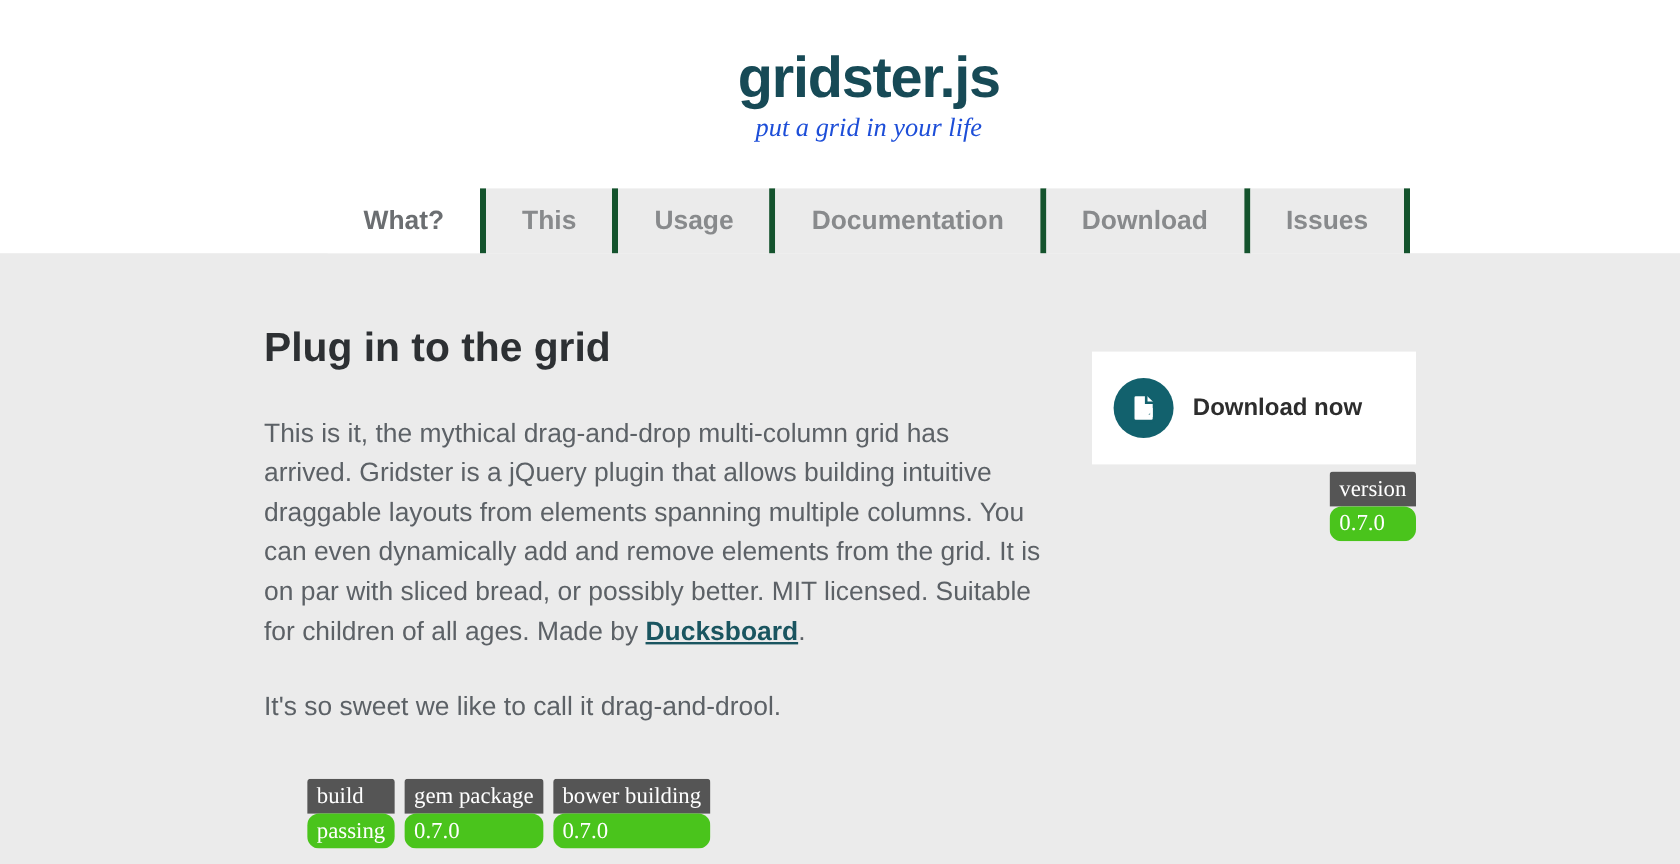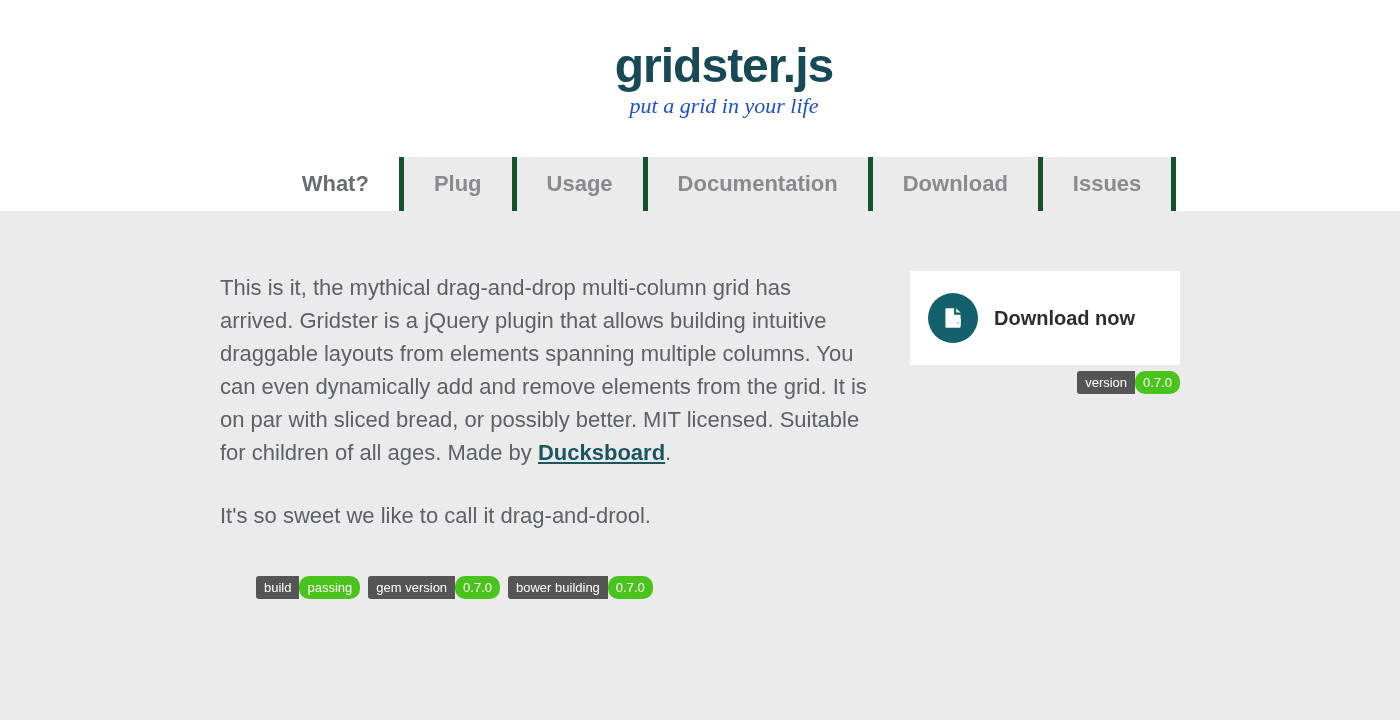--- a/index.html
+++ b/index.html
@@ -76,21 +76,21 @@
     font-weight: 700;
     cursor: pointer;
   }
   .download-card {
     background: #fff;
     padding: 22px 18px;
     display: flex;
     align-items: center;
     gap: 16px;
     cursor: pointer;
-    margin-top: 0;
+    margin-top: 22px;
   }
   .zip-icon {
     width: 50px; height: 50px;
     border-radius: 50%;
     background: #12616d;
     display: flex;
     align-items: center;
     justify-content: center;
     color: #fff;
   }
@@ -99,25 +99,26 @@
     font-size: 20px;
     color: #2d2d2d;
   }
   .version-badge-wrap {
     display: flex;
     justify-content: flex-end;
     margin-top: 6px;
   }
   .badge {
     display: inline-flex;
-    font-size: 13px;
-    font-family: Liberation Sans, sans-serif;
+    font-size: 19px;
+    font-family: Liberation Serif, serif;
     line-height: 1;
     border-radius: 3px;
     overflow: hidden;
+    flex-direction: column;
   }
   .badge .b-left {
     background: #555;
     color: #fff;
     padding: 5px 8px;
   }
   .badge .b-right {
     color: #fff;
     padding: 5px 8px;
     border-radius: 10px;
@@ -131,42 +132,43 @@
   }
 </style>
 </head>
 <body>
 
 <div class="header">
   <div class="logo-title">gridster.js</div>
   <div class="tagline">put a grid in your life</div>
   <div class="nav" id="nav">
       <div class="nav-tab active">What?</div>
-      <div class="nav-tab">Plug</div>
+      <div class="nav-tab">This</div>
       <div class="nav-tab">Usage</div>
       <div class="nav-tab">Documentation</div>
       <div class="nav-tab">Download</div>
       <div class="nav-tab">Issues</div>
     </div>
 </div>
 
 <div class="main">
   <div class="col-left">
+    <h1 class="section-title">Plug in to the grid</h1>
     <p class="para">
       <span>This is it, the mythical drag-and-drop multi-column grid has arrived. Gridster is a jQuery plugin that allows building intuitive draggable layouts from elements spanning multiple columns. You can even dynamically add and remove elements from the grid. It is on par with sliced bread, or possibly better. MIT licensed. Suitable for children of all ages. Made by </span><a class="link">Ducksboard</a><span>.</span>
     </p>
     <p class="para">It's so sweet we like to call it drag-and-drool.</p>
 
     <div class="badges-row" id="badges">
         <span class="badge">
           <span class="b-left">build</span>
           <span class="b-right b-green">passing</span>
         </span>
         <span class="badge">
-          <span class="b-left">gem version</span>
+          <span class="b-left">gem package</span>
           <span class="b-right b-green">0.7.0</span>
         </span>
         <span class="badge">
           <span class="b-left">bower building</span>
           <span class="b-right b-green">0.7.0</span>
         </span>
       </div>
   </div>
 
   <div class="col-right">

